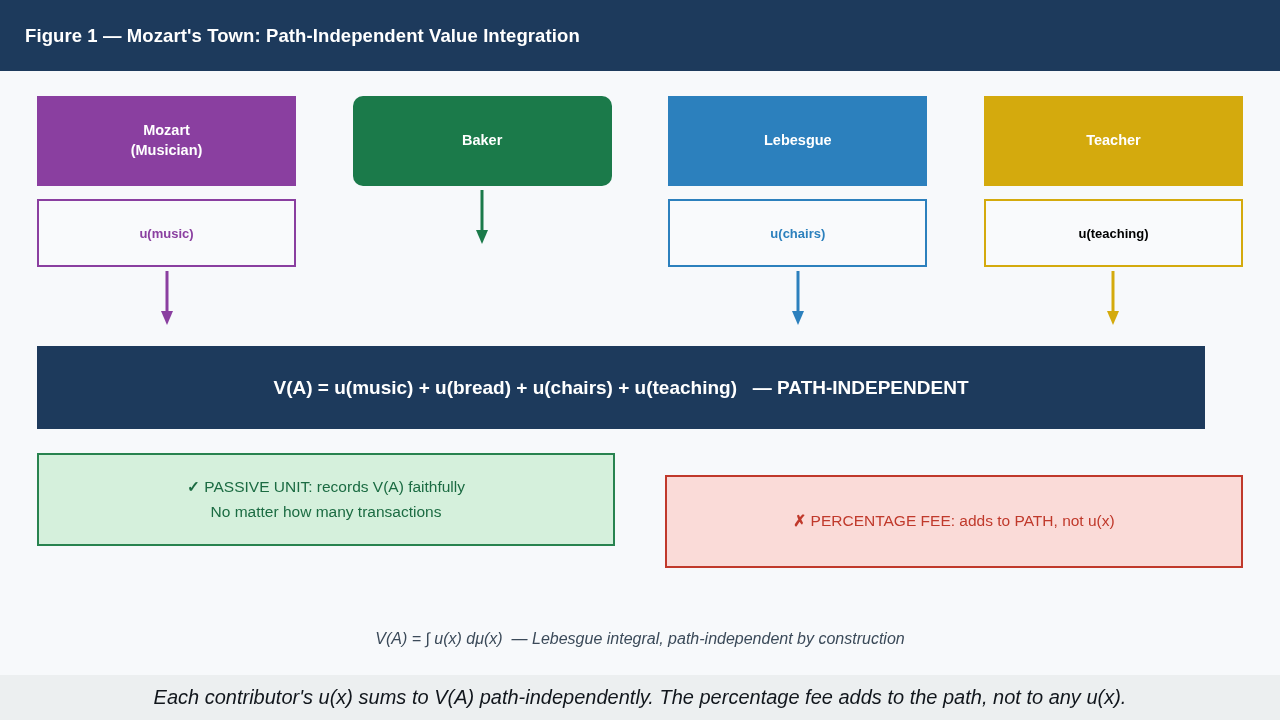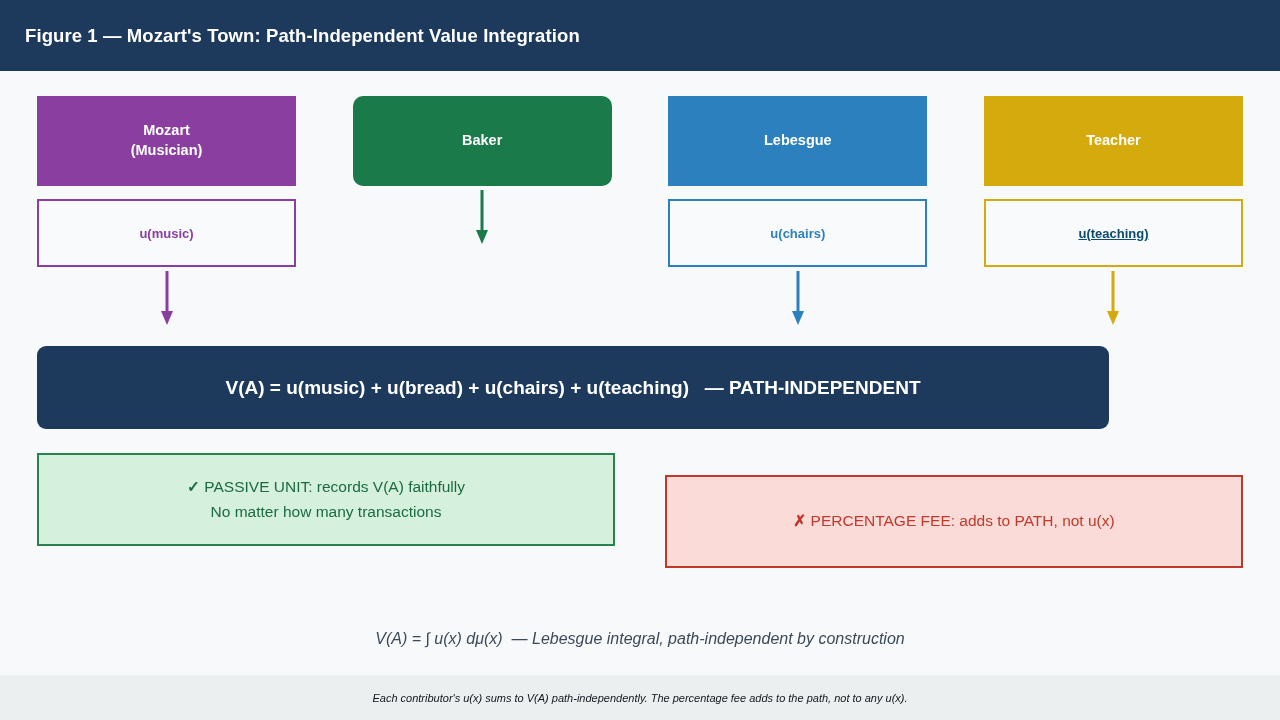--- a/index.html
+++ b/index.html
@@ -86,34 +86,33 @@
   }
 
   
   .col-0 .role-box { background: #8a3fa0; }
   .col-0 .u-box    { border-color: #8a3fa0; color: #8a3fa0; }
   .col-1 .role-box { background: #1b7a4a; border-radius: 10px; }
   .col-1 .u-box    { border-color: #1b7a4a; color: #1b7a4a; }
   .col-2 .role-box { background: #2c80bd; }
   .col-2 .u-box    { border-color: #2c80bd; color: #2c80bd; }
   .col-3 .role-box { background: #d4aa0d; }
-  .col-3 .u-box    { border-color: #d4aa0d; color: #0c4a6e; text-decoration: underline; }
+  .col-3 .u-box    { border-color: #d4aa0d; color: #000000; }
 
   
   .formula-bar {
     position: absolute;
     left: 37px;
     top: 346px;
-    width: 1072px;
+    width: 1168px;
     height: 83px;
     background: #1d3a5c;
     display: flex;
     align-items: center;
     justify-content: center;
-    border-radius: 9px;
   }
   .formula-text {
     color: #ffffff;
     font-size: 19px;
     font-weight: bold;
     white-space: pre;
   }
 
   
   .callouts {
@@ -174,21 +173,21 @@
     left: 0;
     top: 675px;
     width: 1280px;
     height: 45px;
     background: #eceff0;
     display: flex;
     align-items: center;
     justify-content: center;
   }
   .footer-text {
-    font-size: 11px;
+    font-size: 20px;
     font-style: italic;
     color: #11161c;
   }
 </style>
 </head>
 <body>
 
 <div class="header">
   <div class="header-title">Figure 1 — Mozart's Town: Path-Independent Value Integration</div>
 </div>

